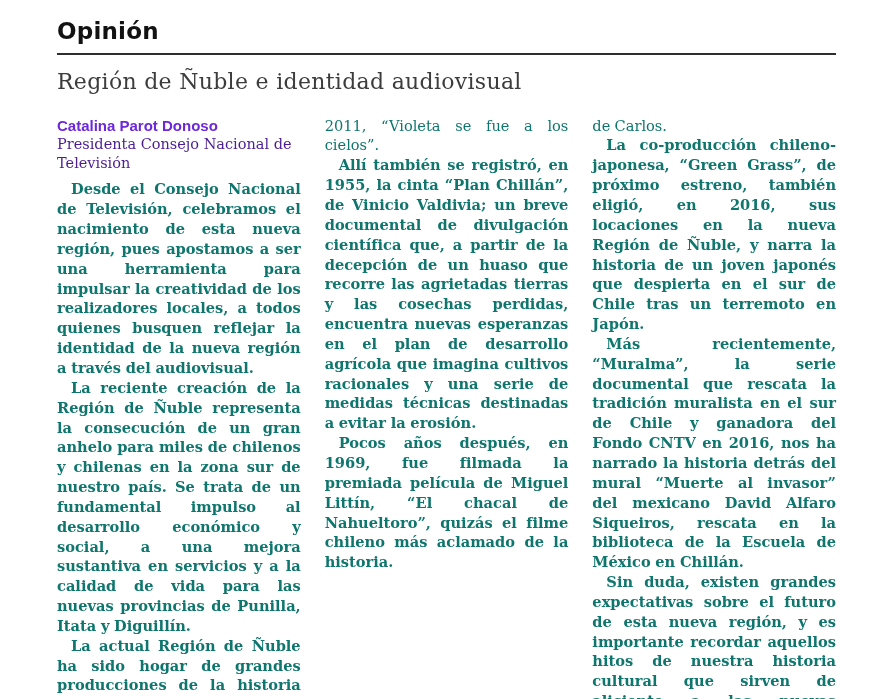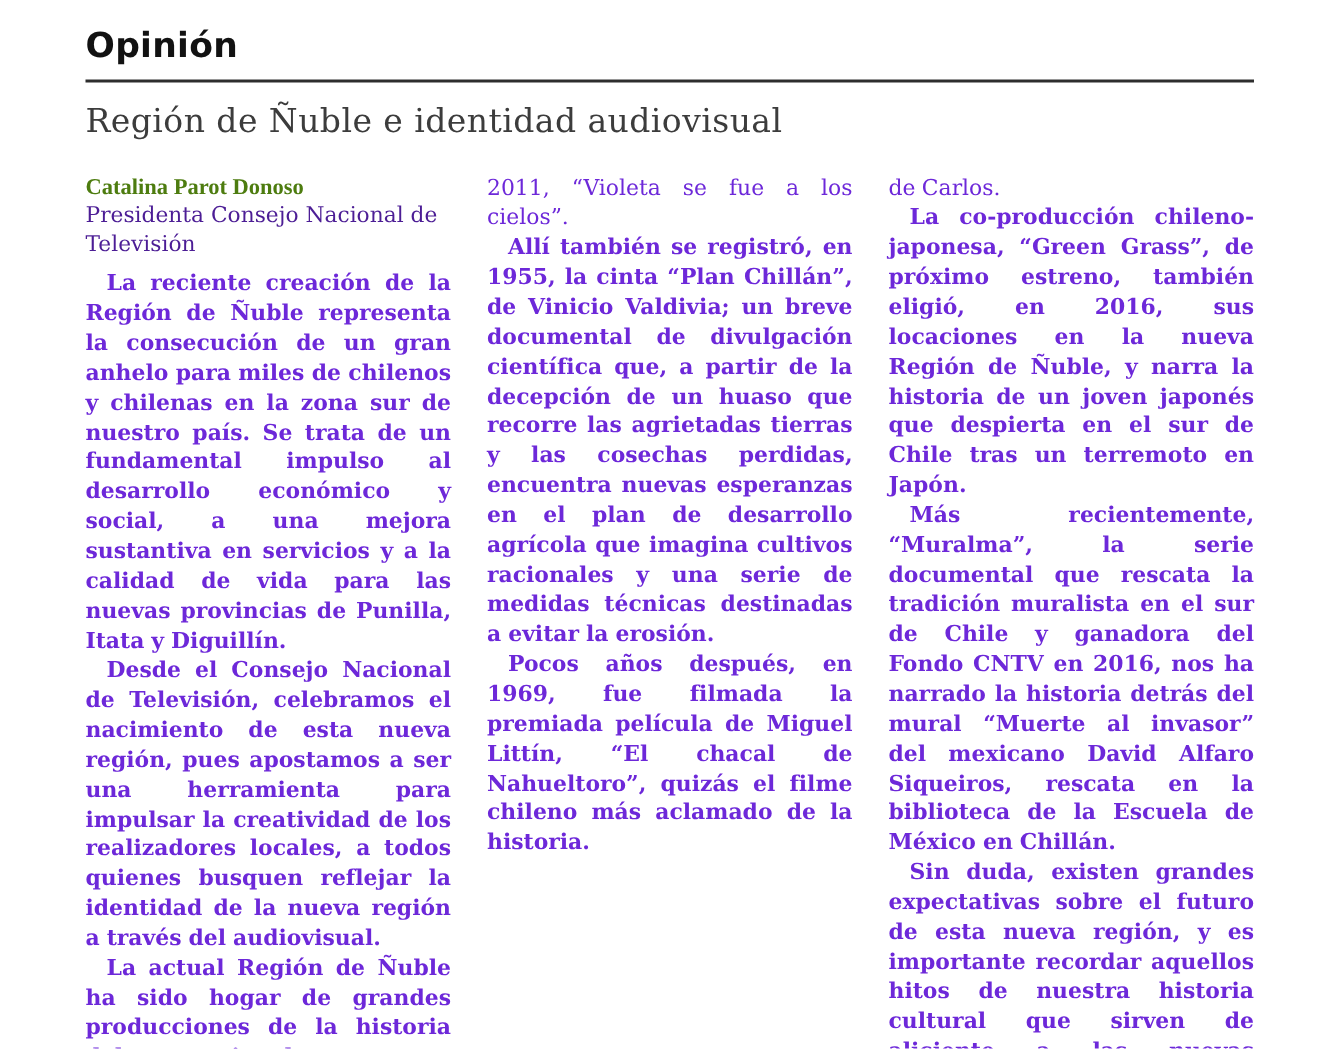--- a/index.html
+++ b/index.html
@@ -42,37 +42,37 @@
   .columns {
     display: flex;
     gap: 24px;
     margin-top: 21px;
   }
   .col {
     flex: 1 1 0;
     min-width: 0;
   }
   .byline-author {
-    font-family: Liberation Serif, serif;
+    font-family: Liberation Sans, sans-serif;
     font-weight: bold;
     font-size: 15px;
-    color: #4d7c0f;
+    color: #6d28d9;
     line-height: 1.3;
   }
   .byline-role {
     font-size: 14.5px;
     color: #4c1d95;
     line-height: 1.32;
     margin-bottom: 6px;
   }
   .p {
     font-size: 14.6px;
     line-height: 1.36;
     text-align: justify;
-    color: #6d28d9;
+    color: #0f766e;
     word-spacing: -0.4px;
   }
   .p.indent { text-indent: 14px; font-weight: bold; }
   .p.cont { text-indent: 0; }
 </style>
 </head>
 <body>
 
 <div class="page">
 
@@ -80,22 +80,22 @@
 
   <hr class="header-divider">
 
   <h1 class="headline">Región de Ñuble e identidad audiovisual</h1>
 
   <div class="columns">
 
     <div class="col">
       <div class="byline-author">Catalina Parot Donoso</div>
       <div class="byline-role">Presidenta Consejo Nacional de Televisión</div>
+      <p class="p indent">Desde el Consejo Nacional de Televisión, celebramos el nacimiento de esta nueva región, pues apostamos a ser una herramienta para impulsar la creatividad de los realizadores locales, a todos quienes busquen reflejar la identidad de la nueva región a través del audiovisual.</p>
       <p class="p indent">La reciente creación de la Región de Ñuble representa la consecución de un gran anhelo para miles de chilenos y chilenas en la zona sur de nuestro país. Se trata de un fundamental impulso al desarrollo económico y social, a una mejora sustantiva en servicios y a la calidad de vida para las nuevas provincias de Punilla, Itata y Diguillín.</p>
-      <p class="p indent">Desde el Consejo Nacional de Televisión, celebramos el nacimiento de esta nueva región, pues apostamos a ser una herramienta para impulsar la creatividad de los realizadores locales, a todos quienes busquen reflejar la identidad de la nueva región a través del audiovisual.</p>
       <p class="p indent">La actual Región de Ñuble ha sido hogar de grandes producciones de la historia del veta nacional.</p>
       <p class="p indent">Allí creció nuestra Violeta Parra, en los alrededores de San Carlos, tal como pudimos verlo a través de la película, ganadora del Fondo CNTV</p>
     </div>
 
     <div class="col">
       <p class="p cont">2011, “Violeta se fue a los cielos”.</p>
       <p class="p indent">Allí también se registró, en 1955, la cinta “Plan Chillán”, de Vinicio Valdivia; un breve documental de divulgación científica que, a partir de la decepción de un huaso que recorre las agrietadas tierras y las cosechas perdidas, encuentra nuevas esperanzas en el plan de desarrollo agrícola que imagina cultivos racionales y una serie de medidas técnicas destinadas a evitar la erosión.</p>
       <p class="p indent">Pocos años después, en 1969, fue filmada la premiada película de Miguel Littín, “El chacal de Nahueltoro”, quizás el filme chileno más aclamado de la historia.</p>
 
     </div>

